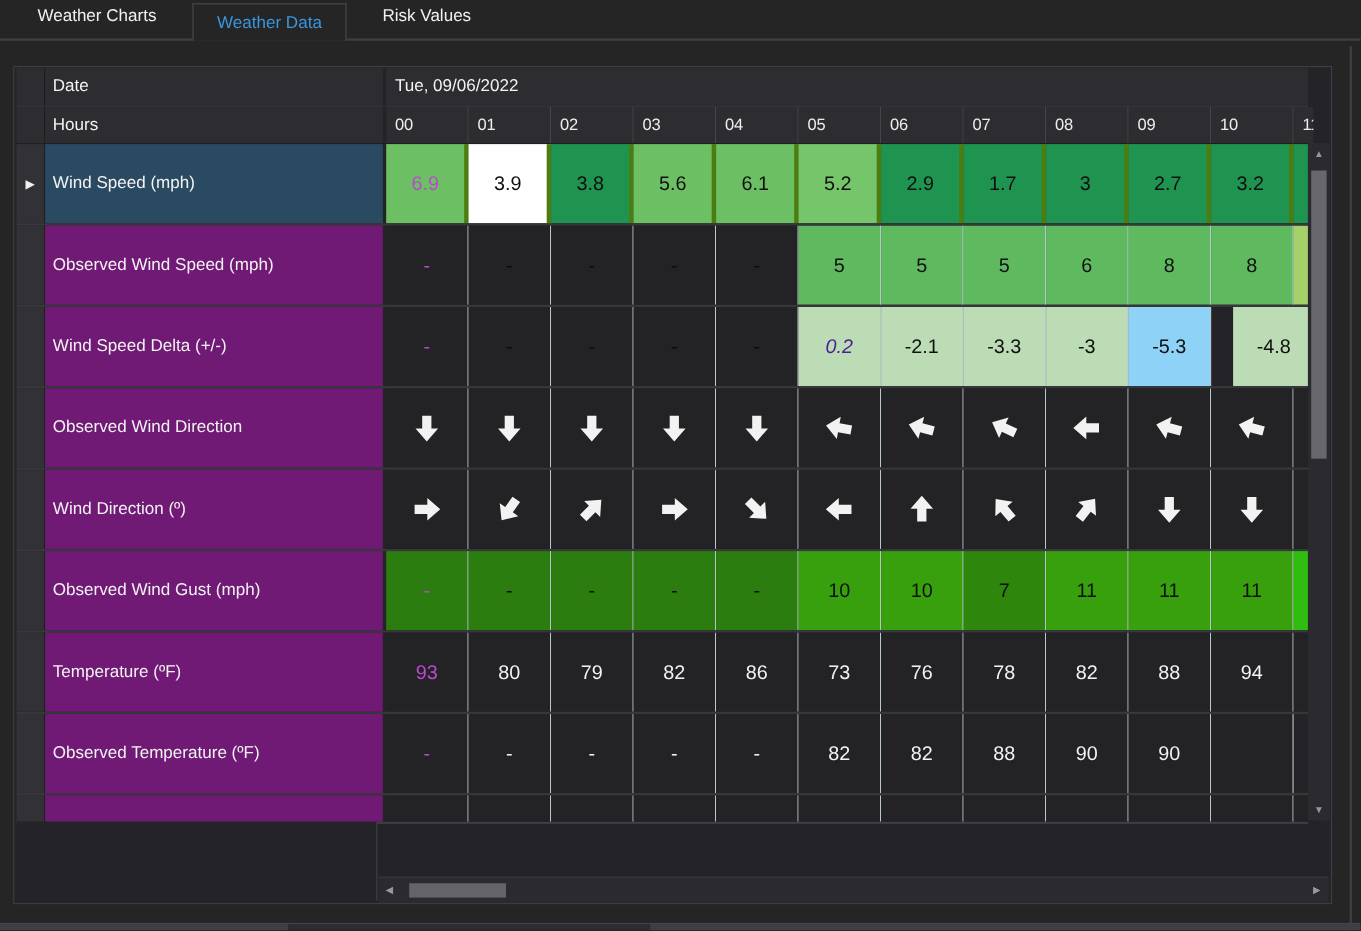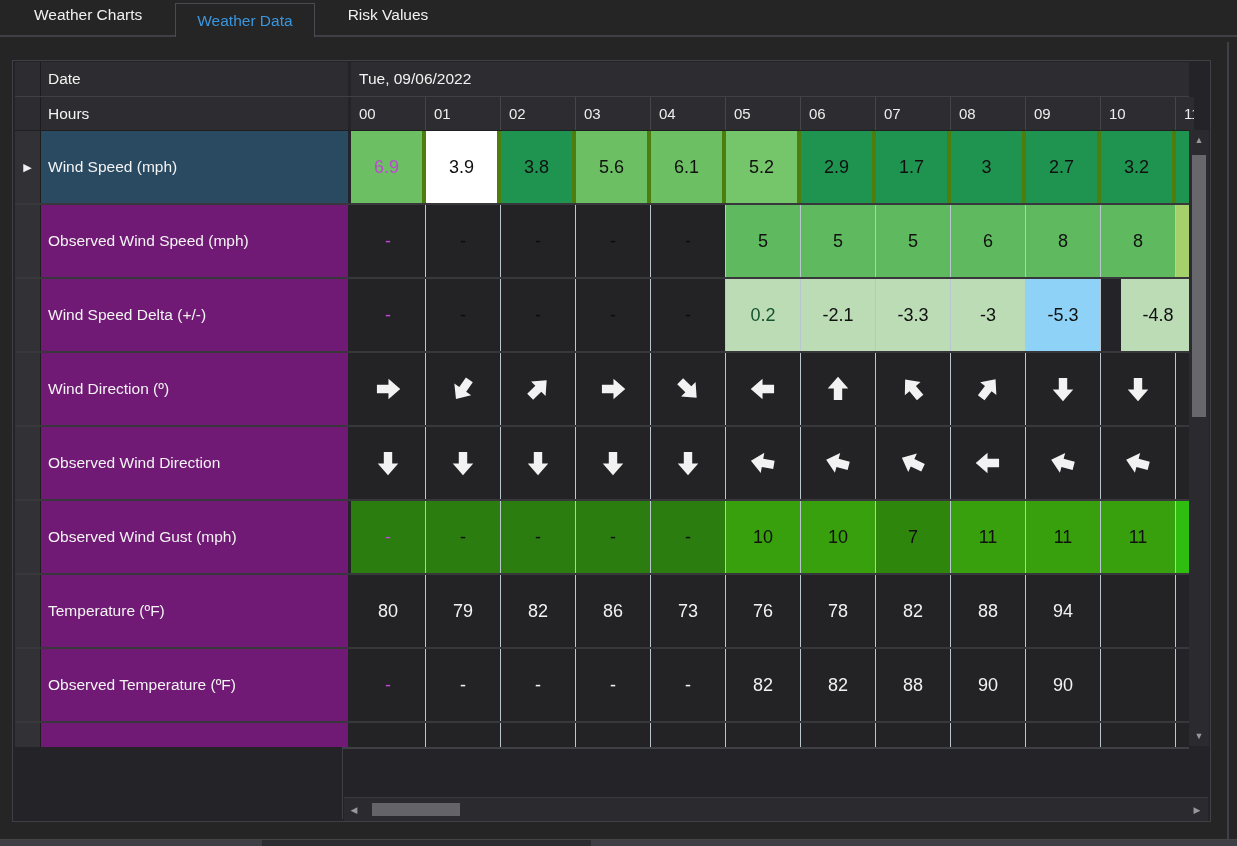--- a/index.html
+++ b/index.html
@@ -205,21 +205,21 @@
               <div class="dcell" style="background: rgb(35, 35, 38);">
                 <span style="color: rgb(11, 11, 11);">-</span>
               </div>
               <div class="dcell" style="background: rgb(35, 35, 38);">
                 <span style="color: rgb(11, 11, 11);">-</span>
               </div>
               <div class="dcell" style="background: rgb(35, 35, 38);">
                 <span style="color: rgb(11, 11, 11);">-</span>
               </div>
               <div class="dcell" style="background: rgb(188, 220, 182);">
-                <span style="color: #14532d;">0.2</span>
+                <span style="color: #4c1d95; font-style: italic;">0.2</span>
               </div>
               <div class="dcell" style="background: rgb(188, 220, 182);">
                 <span style="color: rgb(16, 16, 16);">-2.1</span>
               </div>
               <div class="dcell" style="background: rgb(188, 220, 182);">
                 <span style="color: rgb(16, 16, 16);">-3.3</span>
               </div>
               <div class="dcell" style="background: rgb(188, 220, 182);">
                 <span style="color: rgb(16, 16, 16);">-3</span>
               </div>
@@ -229,20 +229,84 @@
               <div class="dcell" style="background: rgb(188, 220, 182); margin-left: 20px;">
                 <span style="color: rgb(16, 16, 16);">-4.8</span>
               </div>
               <div class="dcell" style="background: rgb(142, 210, 248);">
                 <span style="color: rgb(16, 16, 16);"></span>
               </div>
             </div>
           </div>
           <div class="row data-row">
             <div class="ind-cell"></div>
+            <div class="label-cell">Observed Wind Direction</div>
+            <div class="cells">
+              <div class="dcell" style="background: rgb(35, 35, 38);">
+                <svg class="arrow" viewBox="0 0 24 24" style="transform:rotate(180deg)">
+                  <polygon points="12,1.5 3.2,11.6 8.4,11.6 8.4,21.5 15.6,21.5 15.6,11.6 20.8,11.6" fill="#f2f2f2"></polygon>
+                </svg>
+              </div>
+              <div class="dcell" style="background: rgb(35, 35, 38);">
+                <svg class="arrow" viewBox="0 0 24 24" style="transform:rotate(180deg)">
+                  <polygon points="12,1.5 3.2,11.6 8.4,11.6 8.4,21.5 15.6,21.5 15.6,11.6 20.8,11.6" fill="#f2f2f2"></polygon>
+                </svg>
+              </div>
+              <div class="dcell" style="background: rgb(35, 35, 38);">
+                <svg class="arrow" viewBox="0 0 24 24" style="transform:rotate(180deg)">
+                  <polygon points="12,1.5 3.2,11.6 8.4,11.6 8.4,21.5 15.6,21.5 15.6,11.6 20.8,11.6" fill="#f2f2f2"></polygon>
+                </svg>
+              </div>
+              <div class="dcell" style="background: rgb(35, 35, 38);">
+                <svg class="arrow" viewBox="0 0 24 24" style="transform:rotate(180deg)">
+                  <polygon points="12,1.5 3.2,11.6 8.4,11.6 8.4,21.5 15.6,21.5 15.6,11.6 20.8,11.6" fill="#f2f2f2"></polygon>
+                </svg>
+              </div>
+              <div class="dcell" style="background: rgb(35, 35, 38);">
+                <svg class="arrow" viewBox="0 0 24 24" style="transform:rotate(180deg)">
+                  <polygon points="12,1.5 3.2,11.6 8.4,11.6 8.4,21.5 15.6,21.5 15.6,11.6 20.8,11.6" fill="#f2f2f2"></polygon>
+                </svg>
+              </div>
+              <div class="dcell" style="background: rgb(35, 35, 38);">
+                <svg class="arrow" viewBox="0 0 24 24" style="transform:rotate(280deg)">
+                  <polygon points="12,1.5 3.2,11.6 8.4,11.6 8.4,21.5 15.6,21.5 15.6,11.6 20.8,11.6" fill="#f2f2f2"></polygon>
+                </svg>
+              </div>
+              <div class="dcell" style="background: rgb(35, 35, 38);">
+                <svg class="arrow" viewBox="0 0 24 24" style="transform:rotate(285deg)">
+                  <polygon points="12,1.5 3.2,11.6 8.4,11.6 8.4,21.5 15.6,21.5 15.6,11.6 20.8,11.6" fill="#f2f2f2"></polygon>
+                </svg>
+              </div>
+              <div class="dcell" style="background: rgb(35, 35, 38);">
+                <svg class="arrow" viewBox="0 0 24 24" style="transform:rotate(295deg)">
+                  <polygon points="12,1.5 3.2,11.6 8.4,11.6 8.4,21.5 15.6,21.5 15.6,11.6 20.8,11.6" fill="#f2f2f2"></polygon>
+                </svg>
+              </div>
+              <div class="dcell" style="background: rgb(35, 35, 38);">
+                <svg class="arrow" viewBox="0 0 24 24" style="transform:rotate(270deg)">
+                  <polygon points="12,1.5 3.2,11.6 8.4,11.6 8.4,21.5 15.6,21.5 15.6,11.6 20.8,11.6" fill="#f2f2f2"></polygon>
+                </svg>
+              </div>
+              <div class="dcell" style="background: rgb(35, 35, 38);">
+                <svg class="arrow" viewBox="0 0 24 24" style="transform:rotate(285deg)">
+                  <polygon points="12,1.5 3.2,11.6 8.4,11.6 8.4,21.5 15.6,21.5 15.6,11.6 20.8,11.6" fill="#f2f2f2"></polygon>
+                </svg>
+              </div>
+              <div class="dcell" style="background: rgb(35, 35, 38);">
+                <svg class="arrow" viewBox="0 0 24 24" style="transform:rotate(285deg)">
+                  <polygon points="12,1.5 3.2,11.6 8.4,11.6 8.4,21.5 15.6,21.5 15.6,11.6 20.8,11.6" fill="#f2f2f2"></polygon>
+                </svg>
+              </div>
+              <div class="dcell" style="background: rgb(35, 35, 38);">
+                <span style="color: rgb(242, 242, 242);"></span>
+              </div>
+            </div>
+          </div>
+          <div class="row data-row">
+            <div class="ind-cell"></div>
             <div class="label-cell">Wind Direction (º)</div>
             <div class="cells">
               <div class="dcell" style="background: rgb(35, 35, 38);">
                 <svg class="arrow" viewBox="0 0 24 24" style="transform:rotate(90deg)">
                   <polygon points="12,1.5 3.2,11.6 8.4,11.6 8.4,21.5 15.6,21.5 15.6,11.6 20.8,11.6" fill="#f2f2f2"></polygon>
                 </svg>
               </div>
               <div class="dcell" style="background: rgb(35, 35, 38);">
                 <svg class="arrow" viewBox="0 0 24 24" style="transform:rotate(215deg)">
                   <polygon points="12,1.5 3.2,11.6 8.4,11.6 8.4,21.5 15.6,21.5 15.6,11.6 20.8,11.6" fill="#f2f2f2"></polygon>
@@ -283,84 +347,20 @@
                   <polygon points="12,1.5 3.2,11.6 8.4,11.6 8.4,21.5 15.6,21.5 15.6,11.6 20.8,11.6" fill="#f2f2f2"></polygon>
                 </svg>
               </div>
               <div class="dcell" style="background: rgb(35, 35, 38);">
                 <svg class="arrow" viewBox="0 0 24 24" style="transform:rotate(180deg)">
                   <polygon points="12,1.5 3.2,11.6 8.4,11.6 8.4,21.5 15.6,21.5 15.6,11.6 20.8,11.6" fill="#f2f2f2"></polygon>
                 </svg>
               </div>
               <div class="dcell" style="background: rgb(35, 35, 38);">
                 <svg class="arrow" viewBox="0 0 24 24" style="transform:rotate(180deg)">
-                  <polygon points="12,1.5 3.2,11.6 8.4,11.6 8.4,21.5 15.6,21.5 15.6,11.6 20.8,11.6" fill="#f2f2f2"></polygon>
-                </svg>
-              </div>
-              <div class="dcell" style="background: rgb(35, 35, 38);">
-                <span style="color: rgb(242, 242, 242);"></span>
-              </div>
-            </div>
-          </div>
-          <div class="row data-row">
-            <div class="ind-cell"></div>
-            <div class="label-cell">Observed Wind Direction</div>
-            <div class="cells">
-              <div class="dcell" style="background: rgb(35, 35, 38);">
-                <svg class="arrow" viewBox="0 0 24 24" style="transform:rotate(180deg)">
-                  <polygon points="12,1.5 3.2,11.6 8.4,11.6 8.4,21.5 15.6,21.5 15.6,11.6 20.8,11.6" fill="#f2f2f2"></polygon>
-                </svg>
-              </div>
-              <div class="dcell" style="background: rgb(35, 35, 38);">
-                <svg class="arrow" viewBox="0 0 24 24" style="transform:rotate(180deg)">
-                  <polygon points="12,1.5 3.2,11.6 8.4,11.6 8.4,21.5 15.6,21.5 15.6,11.6 20.8,11.6" fill="#f2f2f2"></polygon>
-                </svg>
-              </div>
-              <div class="dcell" style="background: rgb(35, 35, 38);">
-                <svg class="arrow" viewBox="0 0 24 24" style="transform:rotate(180deg)">
-                  <polygon points="12,1.5 3.2,11.6 8.4,11.6 8.4,21.5 15.6,21.5 15.6,11.6 20.8,11.6" fill="#f2f2f2"></polygon>
-                </svg>
-              </div>
-              <div class="dcell" style="background: rgb(35, 35, 38);">
-                <svg class="arrow" viewBox="0 0 24 24" style="transform:rotate(180deg)">
-                  <polygon points="12,1.5 3.2,11.6 8.4,11.6 8.4,21.5 15.6,21.5 15.6,11.6 20.8,11.6" fill="#f2f2f2"></polygon>
-                </svg>
-              </div>
-              <div class="dcell" style="background: rgb(35, 35, 38);">
-                <svg class="arrow" viewBox="0 0 24 24" style="transform:rotate(180deg)">
-                  <polygon points="12,1.5 3.2,11.6 8.4,11.6 8.4,21.5 15.6,21.5 15.6,11.6 20.8,11.6" fill="#f2f2f2"></polygon>
-                </svg>
-              </div>
-              <div class="dcell" style="background: rgb(35, 35, 38);">
-                <svg class="arrow" viewBox="0 0 24 24" style="transform:rotate(280deg)">
-                  <polygon points="12,1.5 3.2,11.6 8.4,11.6 8.4,21.5 15.6,21.5 15.6,11.6 20.8,11.6" fill="#f2f2f2"></polygon>
-                </svg>
-              </div>
-              <div class="dcell" style="background: rgb(35, 35, 38);">
-                <svg class="arrow" viewBox="0 0 24 24" style="transform:rotate(285deg)">
-                  <polygon points="12,1.5 3.2,11.6 8.4,11.6 8.4,21.5 15.6,21.5 15.6,11.6 20.8,11.6" fill="#f2f2f2"></polygon>
-                </svg>
-              </div>
-              <div class="dcell" style="background: rgb(35, 35, 38);">
-                <svg class="arrow" viewBox="0 0 24 24" style="transform:rotate(295deg)">
-                  <polygon points="12,1.5 3.2,11.6 8.4,11.6 8.4,21.5 15.6,21.5 15.6,11.6 20.8,11.6" fill="#f2f2f2"></polygon>
-                </svg>
-              </div>
-              <div class="dcell" style="background: rgb(35, 35, 38);">
-                <svg class="arrow" viewBox="0 0 24 24" style="transform:rotate(270deg)">
-                  <polygon points="12,1.5 3.2,11.6 8.4,11.6 8.4,21.5 15.6,21.5 15.6,11.6 20.8,11.6" fill="#f2f2f2"></polygon>
-                </svg>
-              </div>
-              <div class="dcell" style="background: rgb(35, 35, 38);">
-                <svg class="arrow" viewBox="0 0 24 24" style="transform:rotate(285deg)">
-                  <polygon points="12,1.5 3.2,11.6 8.4,11.6 8.4,21.5 15.6,21.5 15.6,11.6 20.8,11.6" fill="#f2f2f2"></polygon>
-                </svg>
-              </div>
-              <div class="dcell" style="background: rgb(35, 35, 38);">
-                <svg class="arrow" viewBox="0 0 24 24" style="transform:rotate(285deg)">
                   <polygon points="12,1.5 3.2,11.6 8.4,11.6 8.4,21.5 15.6,21.5 15.6,11.6 20.8,11.6" fill="#f2f2f2"></polygon>
                 </svg>
               </div>
               <div class="dcell" style="background: rgb(35, 35, 38);">
                 <span style="color: rgb(242, 242, 242);"></span>
               </div>
             </div>
           </div>
           <div class="row data-row">
             <div class="ind-cell"></div>
@@ -401,20 +401,23 @@
               </div>
               <div class="dcell" style="background: rgb(47, 190, 15);">
                 <span style="color: rgb(16, 16, 16);"></span>
               </div>
             </div>
           </div>
           <div class="row data-row">
             <div class="ind-cell"></div>
             <div class="label-cell">Temperature (ºF)</div>
             <div class="cells">
+              <div class="dcell" style="background: rgb(35, 35, 38);">
+                <span style="color: rgb(189, 73, 210);">93</span>
+              </div>
               <div class="dcell" style="background: rgb(35, 35, 38);">
                 <span style="color: rgb(242, 242, 242);">80</span>
               </div>
               <div class="dcell" style="background: rgb(35, 35, 38);">
                 <span style="color: rgb(242, 242, 242);">79</span>
               </div>
               <div class="dcell" style="background: rgb(35, 35, 38);">
                 <span style="color: rgb(242, 242, 242);">82</span>
               </div>
               <div class="dcell" style="background: rgb(35, 35, 38);">

